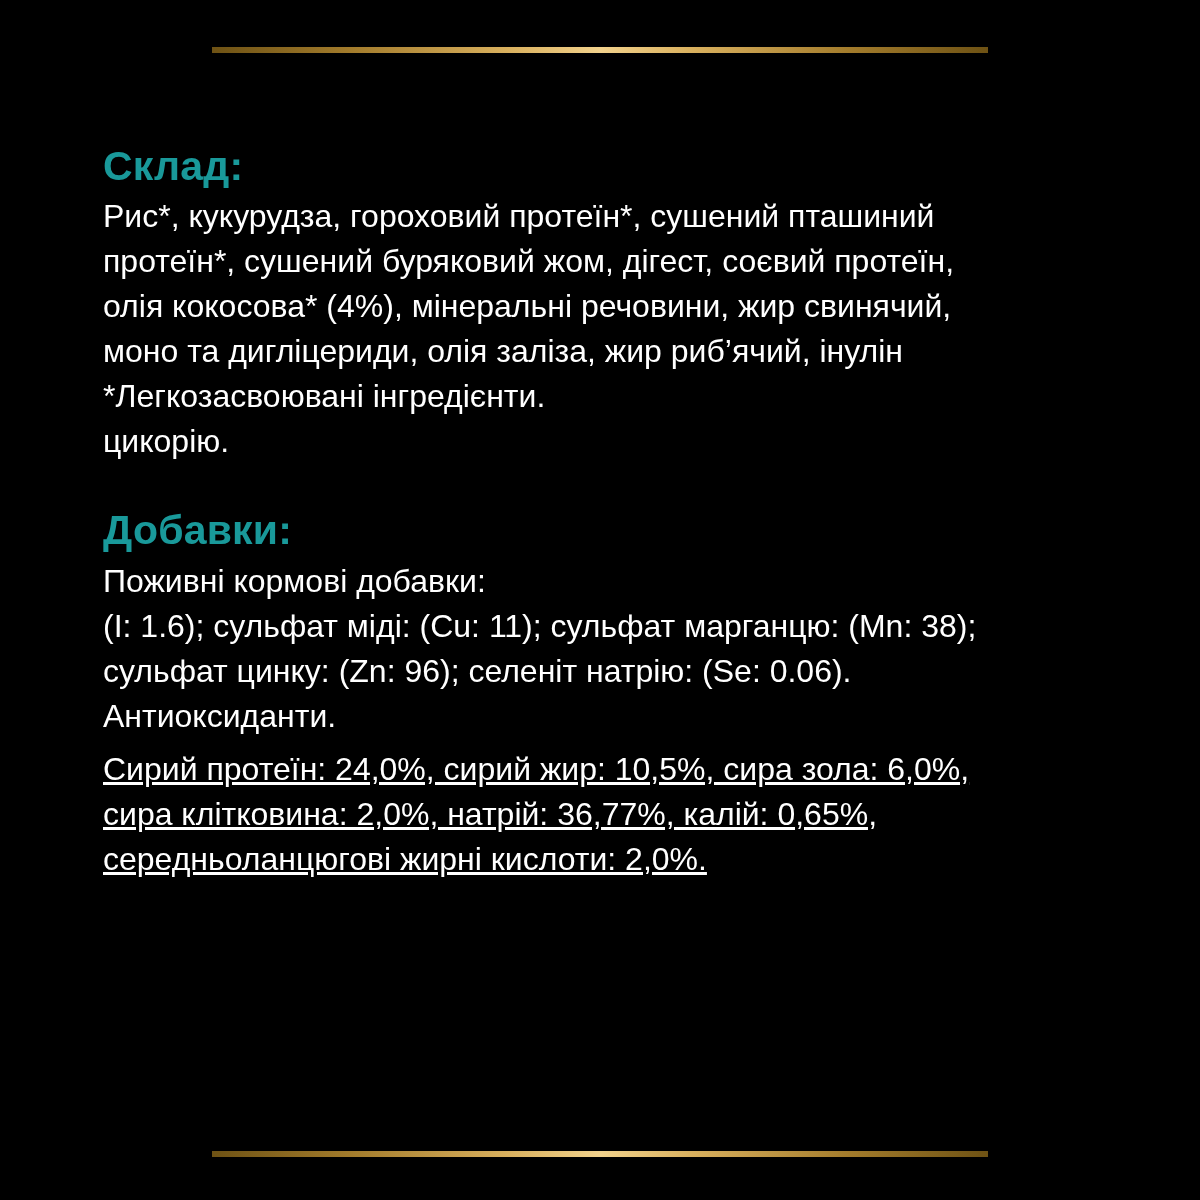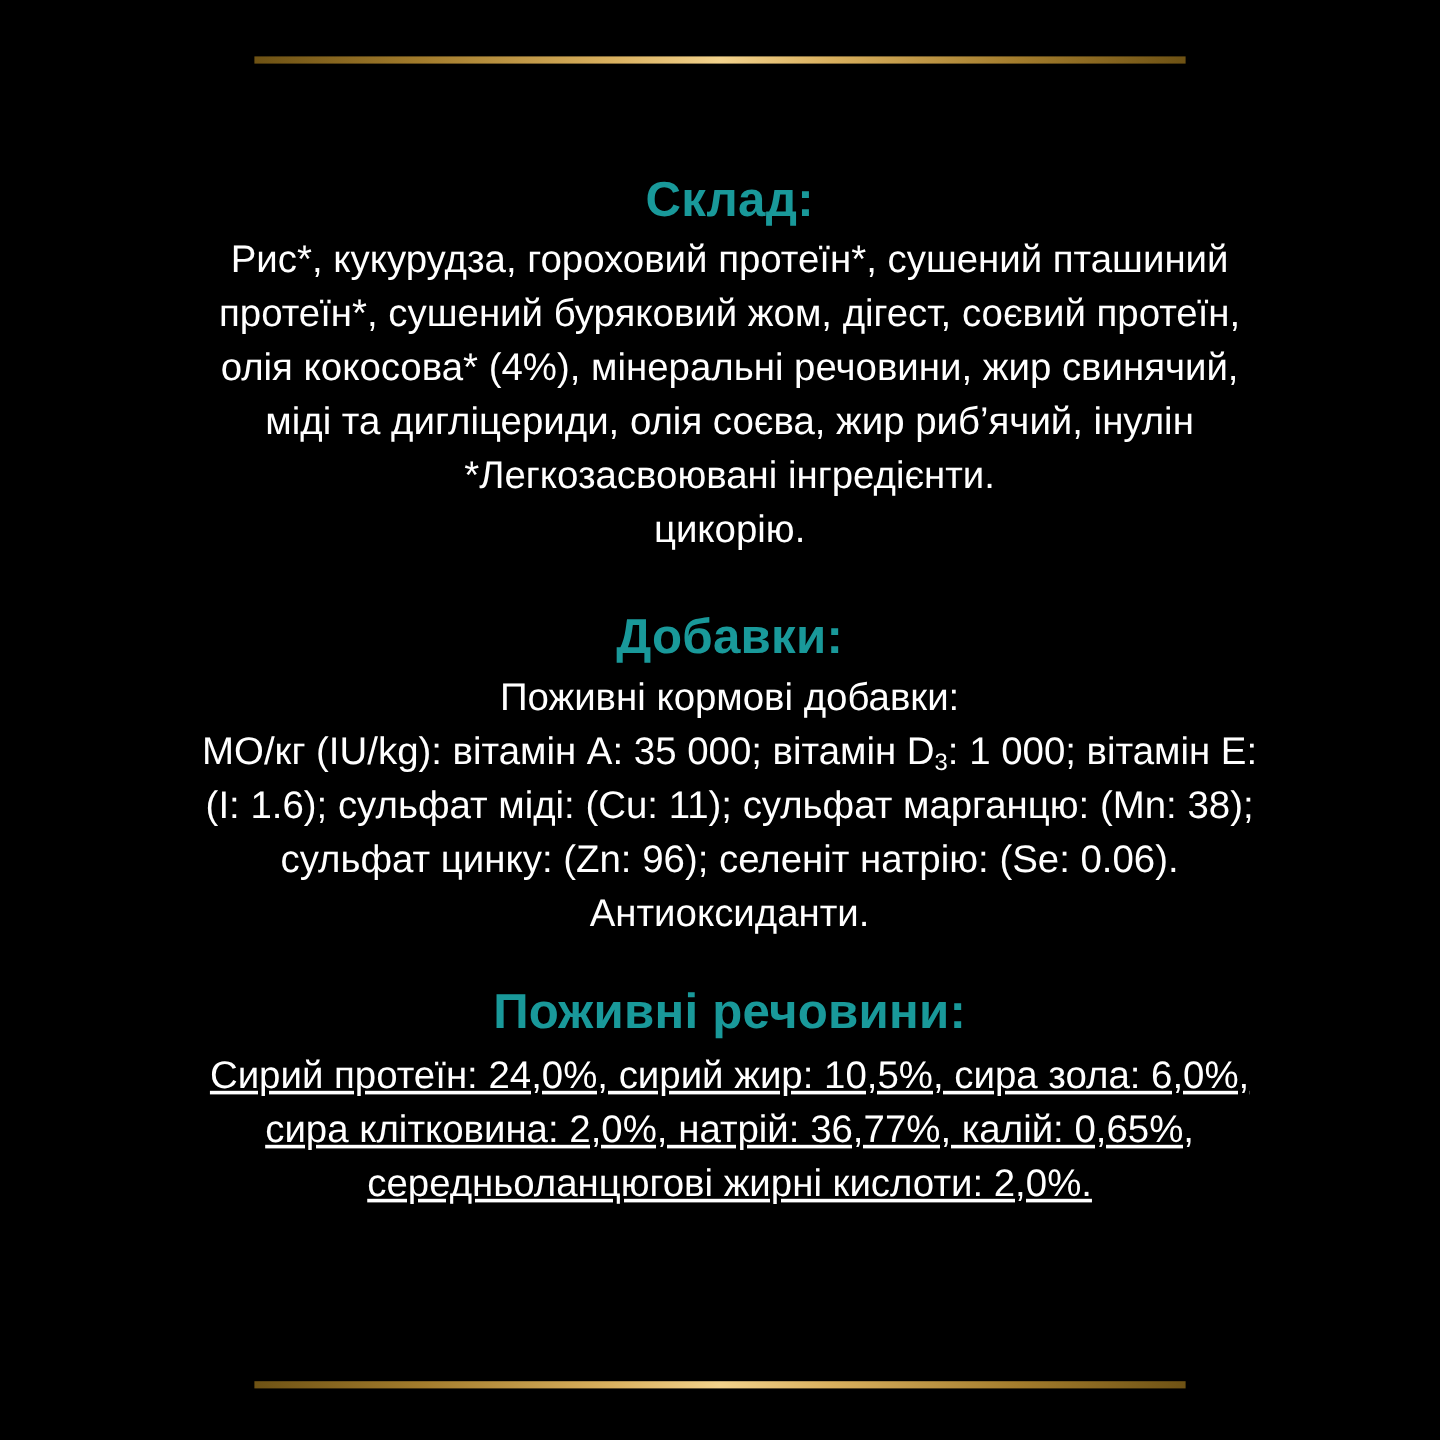--- a/index.html
+++ b/index.html
@@ -8,21 +8,20 @@
     background: #000;
   }
   .page {
     position: relative;
     width: 1200px;
     height: 1200px;
     background: #000000;
     overflow: hidden;
     font-family: "Liberation Sans", sans-serif;
     color: #ffffff;
-    text-align: center;
   }
   .gold-bar {
     position: absolute;
     left: 212px;
     width: 776px;
     height: 6px;
     background: linear-gradient(90deg,
       #6e5214 0%, #a37c2c 18%, #d9b05e 38%,
       #f2d28c 50%, #d9b05e 62%, #a37c2c 82%, #6e5214 100%);
   }
@@ -71,39 +70,37 @@
   <div class="gold-bar top"></div>
 
   <div class="content">
 
     <div>
       <h2 class="section-heading">Склад:</h2>
       <div class="comp-lines">
         <div class="body-line">Рис*, кукурудза, гороховий протеїн*, сушений пташиний</div>
         <div class="body-line">протеїн*, сушений буряковий жом, дігест, соєвий протеїн,</div>
         <div class="body-line">олія кокосова* (4%), мінеральні речовини, жир свинячий,</div>
-        <div class="body-line">міді та дигліцериди, олія соєва, жир риб’ячий, інулін</div>
+        <div class="body-line">моно та дигліцериди, олія заліза, жир риб’ячий, інулін</div>
         <div class="body-line">*Легкозасвоювані інгредієнти.</div>
         <div class="body-line">цикорію.</div>
       </div>
     </div>
 
     <div>
       <h2 class="section-heading heading-additives">Добавки:</h2>
       <div class="add-lines">
         <div class="body-line">Поживні кормові добавки:</div>
-        <div class="body-line"><span>МО/кг (IU/kg): вітамін A: 35 000; вітамін D</span><sub class="vit-sub">3</sub><span>: 1 000; вітамін E:</span></div>
         <div class="body-line">(I: 1.6); сульфат міді: (Cu: 11); сульфат марганцю: (Mn: 38);</div>
         <div class="body-line">сульфат цинку: (Zn: 96); селеніт натрію: (Se: 0.06).</div>
         <div class="body-line">Антиоксиданти.</div>
       </div>
     </div>
 
     <div>
-      <h2 class="section-heading heading-nutrients">Поживні речовини:</h2>
       <div class="nut-lines">
         <div class="body-line">Сирий протеїн: 24,0%, сирий жир: 10,5%, сира зола: 6,0%,</div>
         <div class="body-line">сира клітковина: 2,0%, натрій: 36,77%, калій: 0,65%,</div>
         <div class="body-line">середньоланцюгові жирні кислоти: 2,0%.</div>
       </div>
     </div>
 
   </div>
 
   <div class="gold-bar bottom"></div>

